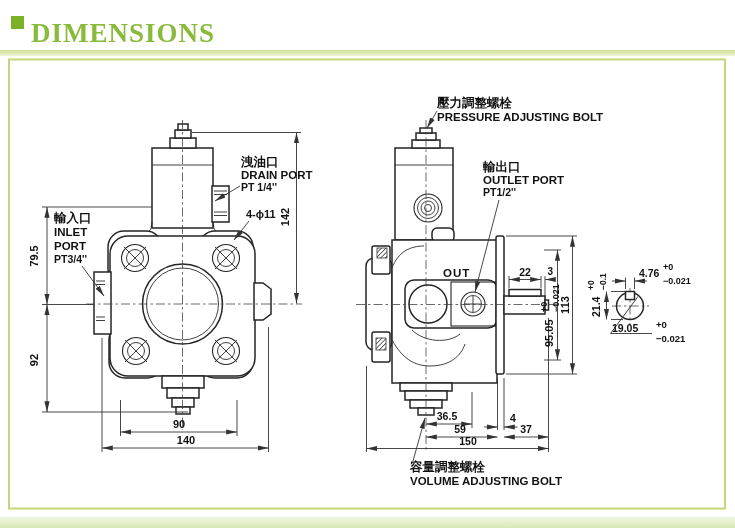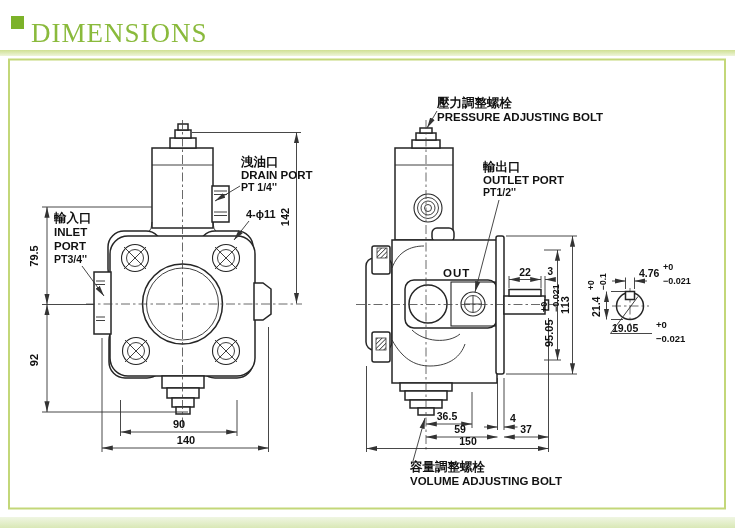--- a/index.html
+++ b/index.html
@@ -2,21 +2,21 @@
 <html><head>
 <meta charset="utf-8">
 <style>
   html,body{margin:0;padding:0;background:#fff;}
   #page{position:relative;width:735px;height:528px;background:#fff;overflow:hidden;
         font-family:"Liberation Sans","DejaVu Sans",sans-serif;}
   .header{position:absolute;top:5px;left:11px;display:flex;align-items:center;height:38px;}
   .bullet{width:13px;height:13px;background:#7cb229;display:inline-block;margin-right:7px;margin-top:-4px;}
   .title-cjk{color:#7cb229;font-size:29px;font-weight:700;letter-spacing:1px;line-height:1;}
   .title-en{color:#8aba3c;font-size:27px;font-family:"Liberation Serif","DejaVu Serif",serif;
-            letter-spacing:1px;line-height:1;margin-top:18px;}
+            letter-spacing:1px;line-height:1;margin-top:18px;font-weight:bold;}
   .rule{position:absolute;top:50px;left:0;width:735px;height:6px;
         background:linear-gradient(to bottom,#cfe093,#eef5da);}
   .bottomstrip{position:absolute;top:517px;left:0;width:735px;height:11px;
         background:linear-gradient(to bottom,#f0f6e3,#d9e8b6);}
   svg{position:absolute;top:0;left:0;}
   .ol{fill:#fff;stroke:#252525;stroke-width:1.5;}
   .ol2{fill:none;stroke:#252525;stroke-width:1.5;}
   .md{fill:none;stroke:#252525;stroke-width:1.1;}
   .thin{fill:none;stroke:#2a2a2a;stroke-width:0.9;}
   .dim{fill:none;stroke:#333;stroke-width:0.9;}

